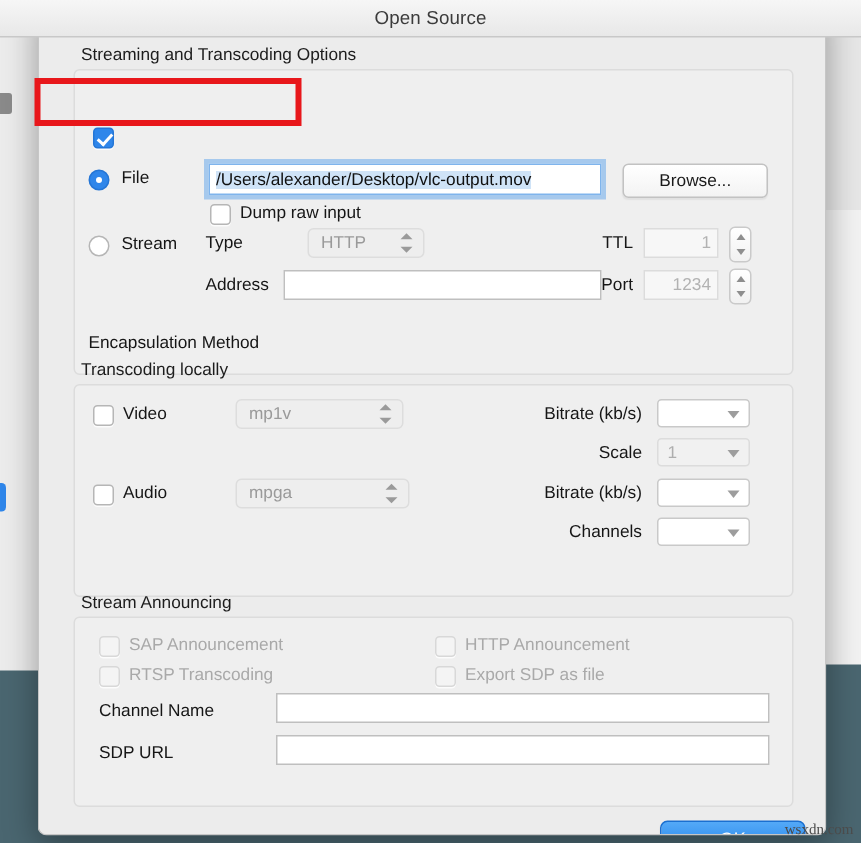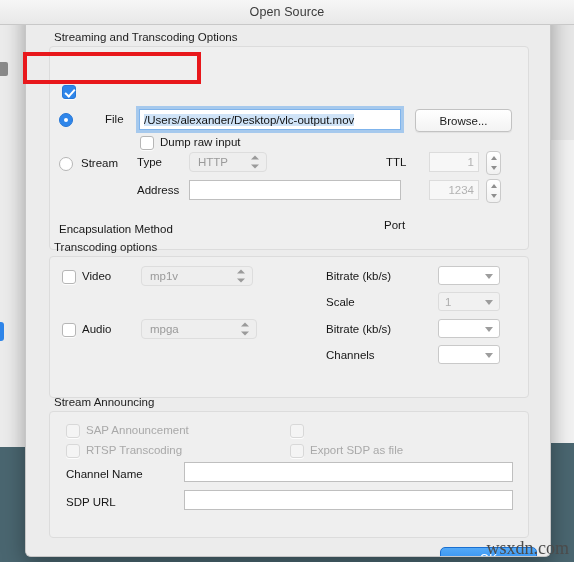--- a/index.html
+++ b/index.html
@@ -66,21 +66,21 @@
     position:absolute;font-size:11.5px;color:#1d1d1d;
   }
   .group-box{
     position:absolute;background:#efefef;
     border:1px solid #dcdcdc;border-radius:4px;
   }
 
   
   .lbl{position:absolute;font-size:11.5px;color:#161616;white-space:nowrap;}
   .lbl.dim{color:#a9a9a9;}
-  .lbl.right{}
+  .lbl.right{text-align:right;}
 
   .checkbox{
     position:absolute;width:14px;height:14px;border-radius:3px;
     background:#fff;border:1px solid #b6b6b6;box-sizing:border-box;
     box-shadow:0 1px 0 rgba(255,255,255,.8);
   }
   .checkbox.checked{
     background:#2f86ea;border-color:#2576d6;
   }
   .checkbox.checked:after{
@@ -118,20 +118,21 @@
     font-size:11.5px;color:#1a1a1a;
     box-shadow:0 1px 1px rgba(0,0,0,.06);
   }
 
   
   .popup{
     position:absolute;border-radius:4px;box-sizing:border-box;
     display:flex;align-items:center;font-size:11.5px;
     background:#eeeeee;border:1px solid #dddddd;color:#9a9a9a;
     padding-left:8px;
+    margin-left:16px;
   }
   .popup .arrows{
     position:absolute;right:7px;top:50%;transform:translateY(-50%);
     width:8px;height:13px;
   }
   .popup .arrows i{
     position:absolute;left:0;width:0;height:0;border-left:4px solid transparent;border-right:4px solid transparent;
   }
   .popup .arrows i.up{top:0;border-bottom:4px solid #9a9a9a;}
   .popup .arrows i.dn{bottom:0;border-top:4px solid #9a9a9a;}
@@ -187,21 +188,21 @@
 
   
   #annotation-box{
     position:absolute;left:23px;top:52px;width:178px;height:32px;
     border:4px solid #e8171b;box-sizing:border-box;z-index:20;pointer-events:none;
   }
 
   
   #watermark{
     position:absolute;right:5px;bottom:3px;z-index:40;
-    font-size:18px;color:#4b4b4b;font-family:"Liberation Serif",serif;
+    font-size:10px;color:#4b4b4b;font-family:"Liberation Serif",serif;
   }
 </style>
 </head>
 <body>
 
 <div id="bg-desktop"></div>
 
 <div id="bg-window-left">
   <div class="bg-scroll"></div>
   <div class="bg-handle"></div>
@@ -216,21 +217,21 @@
 
 <div id="dialog">
   <div class="dlg-body">
 
     <div class="group-label" style="left:28px;top:7px;">Streaming and Transcoding Options</div>
     <div class="group-box" style="left:23px;top:22px;width:478px;height:202px;"></div>
 
     <div class="checkbox checked" style="left:36px;top:61px;"></div>
 
     <div class="radio on" style="left:33px;top:89px;"></div>
-    <div class="lbl" style="left:55px;top:89px;margin-left:24px;">File</div>
+    <div class="lbl" style="left:55px;top:89px;">File</div>
     <div class="textfield focused" style="left:113px;top:85px;width:262px;height:21px;">
       <span class="sel">/Users/alexander/Desktop/vlc-output.mov</span>
     </div>
     <div class="pushbtn" style="left:389px;top:85px;width:95px;height:21px;">Browse...</div>
 
     <div class="checkbox" style="left:114px;top:112px;"></div>
     <div class="lbl" style="left:134px;top:112px;">Dump raw input</div>
 
     <div class="radio" style="left:33px;top:133px;"></div>
     <div class="lbl" style="left:55px;top:133px;">Stream</div>
@@ -251,32 +252,32 @@
 
     <div class="lbl right" style="left:360px;top:132px;width:36px;">TTL</div>
     <div class="textfield dim" style="left:403px;top:128px;width:50px;height:20px;justify-content:flex-end;">
       <span>1</span>
     </div>
     <div class="stepper" style="left:460px;top:127px;">
         <i class="up"></i>
         <i class="dn"></i>
       </div>
 
-    <div class="lbl right" style="left:358px;top:160px;width:38px;margin-top:35px;">Port</div>
+    <div class="lbl right" style="left:358px;top:160px;width:38px;">Port</div>
     <div class="textfield dim" style="left:403px;top:156px;width:50px;height:20px;justify-content:flex-end;padding-left:16px;">
       <span>1234</span>
     </div>
     <div class="stepper" style="left:460px;top:155px;">
         <i class="up"></i>
         <i class="dn"></i>
       </div>
 
     <div class="lbl" style="left:33px;top:199px;">Encapsulation Method</div>
 
-    <div class="group-label" style="left:28px;top:217px;">Transcoding options</div>
+    <div class="group-label" style="left:28px;top:217px;">Transcoding locally</div>
     <div class="group-box" style="left:23px;top:232px;width:478px;height:140px;"></div>
 
     <div class="checkbox" style="left:36px;top:246px;"></div>
     <div class="lbl" style="left:56px;top:246px;">Video</div>
     <div class="popup" style="left:115px;top:242px;width:112px;height:20px;">
       <span>mp1v</span>
       <span class="arrows">
         <i class="up"></i>
           <i class="dn"></i>
       </span>
@@ -316,20 +317,21 @@
       <span class="chev"></span>
     </div>
 
     <div class="group-label" style="left:28px;top:372px;text-align:right;">Stream Announcing</div>
     <div class="group-box" style="left:23px;top:387px;width:478px;height:125px;"></div>
 
     <div class="checkbox disabled" style="left:40px;top:400px;"></div>
     <div class="lbl dim" style="left:60px;top:400px;">SAP Announcement</div>
 
     <div class="checkbox disabled" style="left:264px;top:400px;"></div>
+    <div class="lbl dim" style="left:284px;top:400px;">HTTP Announcement</div>
 
     <div class="checkbox disabled" style="left:40px;top:420px;"></div>
     <div class="lbl dim" style="left:60px;top:420px;">RTSP Transcoding</div>
 
     <div class="checkbox disabled" style="left:264px;top:420px;"></div>
     <div class="lbl dim" style="left:284px;top:420px;">Export SDP as file</div>
 
     <div class="lbl" style="left:40px;top:444px;">Channel Name</div>
     <div class="textfield" style="left:158px;top:438px;width:329px;height:20px;">
       <span></span>

